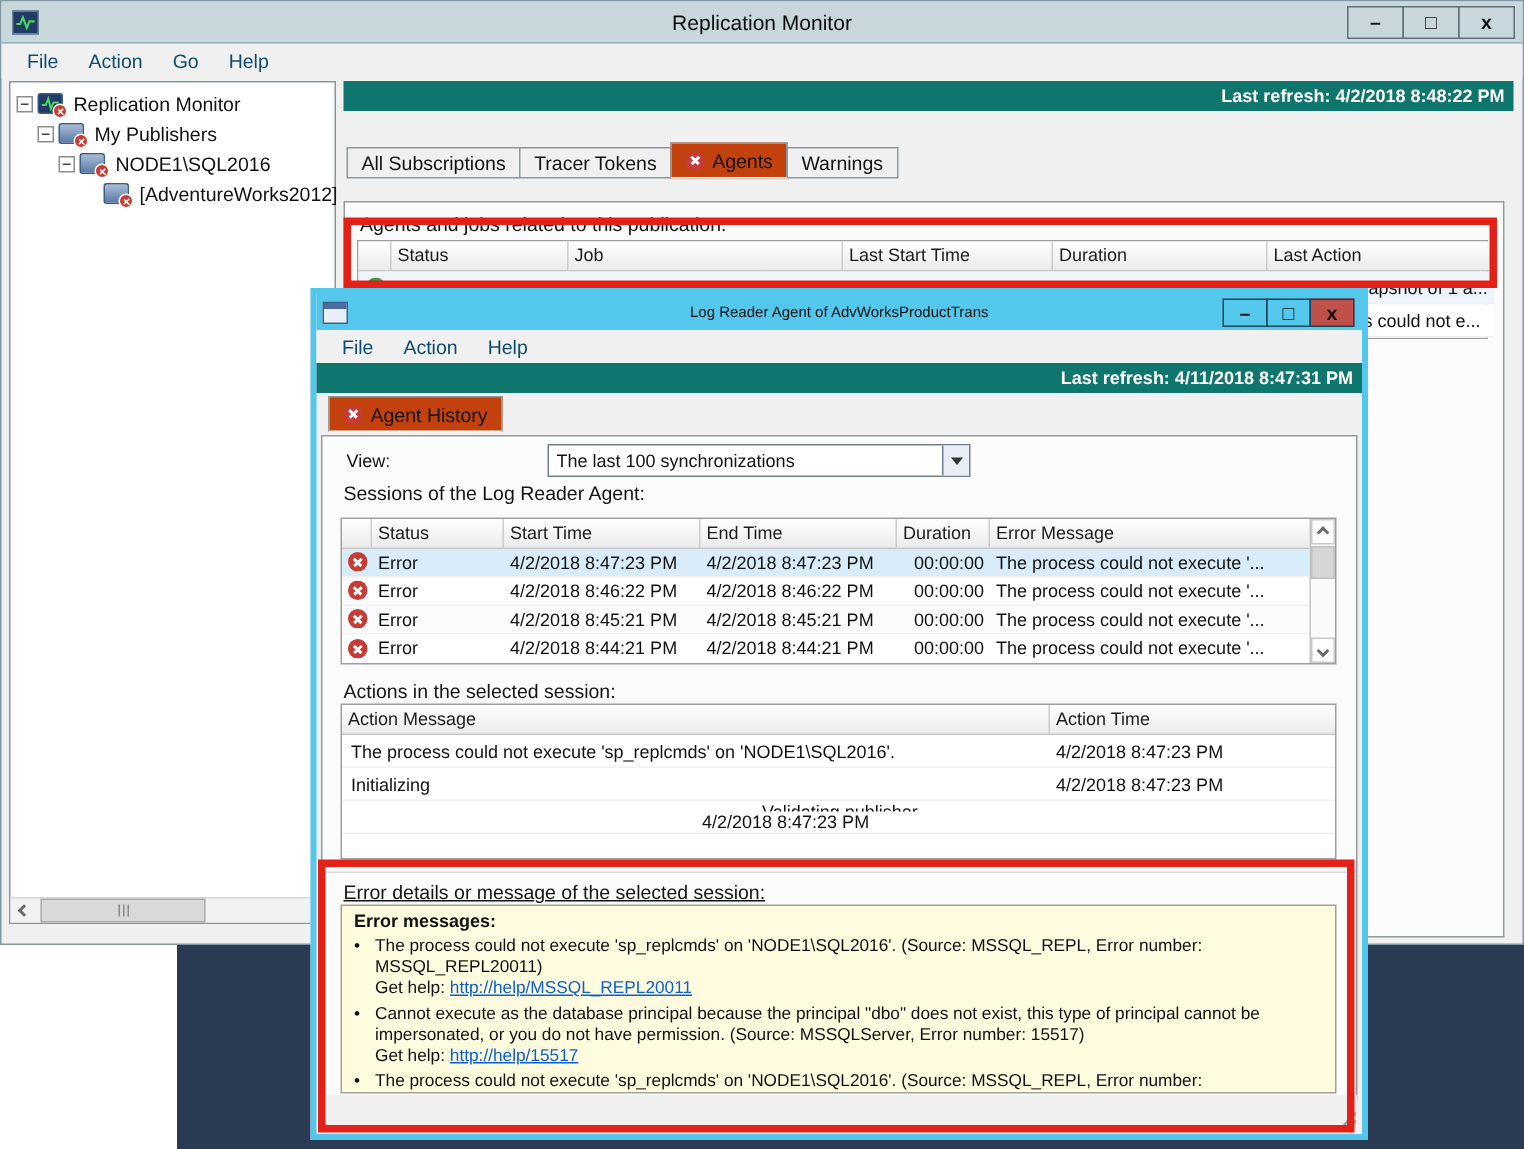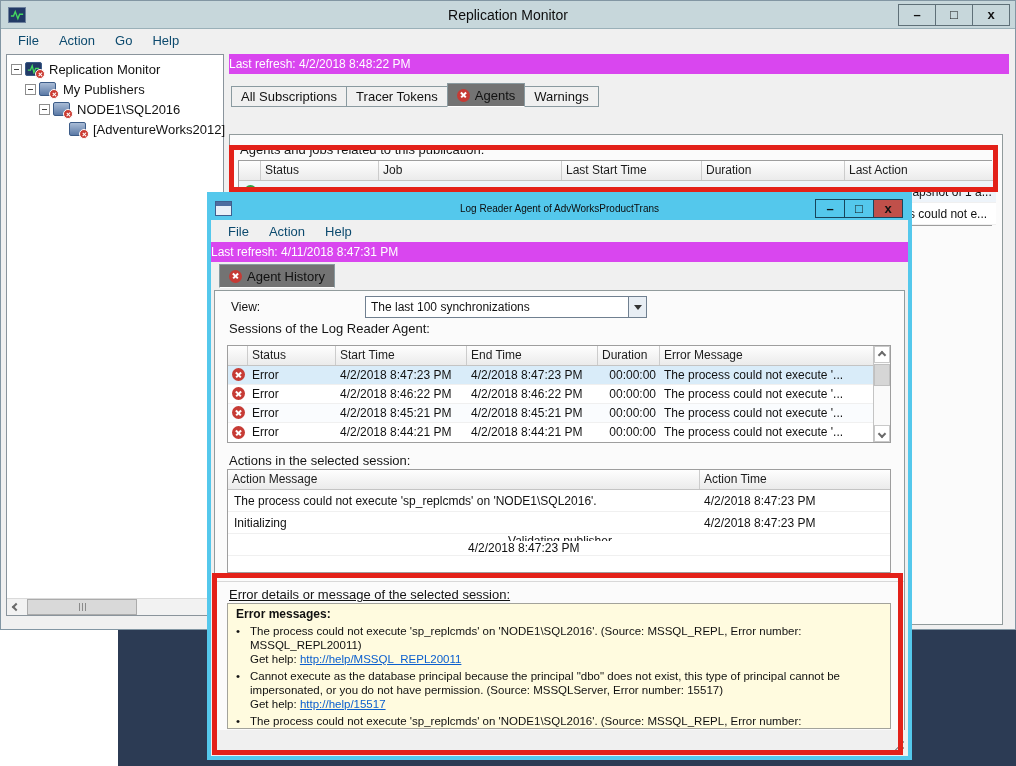--- a/index.html
+++ b/index.html
@@ -59,26 +59,26 @@
   .chev.left { transform:rotate(45deg); }
   .chev.up { transform:rotate(135deg); }
   .chev.down { transform:rotate(-45deg); }
   .hthumb { position:absolute; left:20px; top:0; width:110px; height:16px;
     background:#d9d9d9; border:1px solid #ababab; display:flex; align-items:center;
     justify-content:center; gap:2px; }
   .hthumb i { width:1px; height:8px; background:#8a8a8a; }
 
   
   #right-panel { left:228px; top:53px; width:780px; height:571px; background:#f0f0f0; }
-  .refreshbar { height:20px; background:#d946ef; color:#fff; font-size:12px;
-    display:flex; align-items:center; padding-right:6px; }
+  .refreshbar { height:20px; background:#0f766e; color:#fff; font-size:12px;
+    display:flex; align-items:center; justify-content:flex-end; padding-right:6px;font-weight:bold; }
   .tabstrip { display:flex; align-items:flex-end; height:27px; padding-left:2px; }
   .tab { display:flex; align-items:center; gap:5px; padding:3px 9px; font-size:13px;
     border:1px solid #8a9aa0; background:#f0f0f0; height:21px; margin-right:-1px; }
-  .tab.active { background:#737373; height:24px; border-bottom-color:#fff; z-index:2;
+  .tab.active { background:#c2410c; height:24px; border-bottom-color:#fff; z-index:2;
     position:relative; }
   .tabpage { position:absolute; left:0; top:80px; right:6px; bottom:0;
     background:#fbfbfb; border:1px solid #919b9c; }
   .section-label { font-size:13px; color:#141414; }
 
   
   .lv { border:1px solid #9e9e9e; background:#fff; display:flex; }
   .lv-grid { flex:1; display:flex; flex-direction:column; }
   .lv-head { display:flex; height:20px;
     background:linear-gradient(180deg,#fefefe,#ebebeb); border-bottom:1px solid #c4c4c4; }
@@ -226,21 +226,21 @@
           <i></i>
         </div>
     </div>
   </div>
 
   <div class="abs" id="right-panel">
     <div class="refreshbar">
       <span>Last refresh: 4/2/2018 8:48:22 PM</span>
     </div>
 
-    <div class="tabstrip" style="margin-top:6px;align-items:flex-end;">
+    <div class="tabstrip" style="margin-top:18px;align-items:flex-end;">
       <div class="tab">
         <span>All Subscriptions</span>
       </div>
       <div class="tab">
         <span>Tracer Tokens</span>
       </div>
       <div class="tab active">
         <span class="ico err"></span>
         <span>Agents</span>
       </div>

